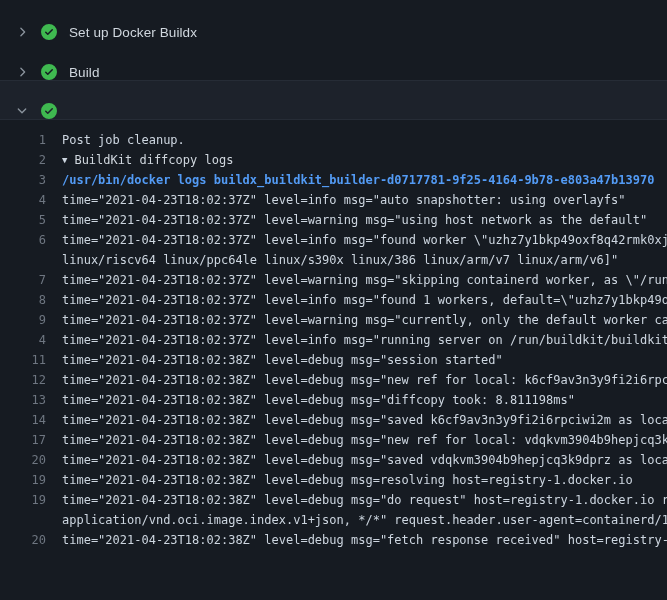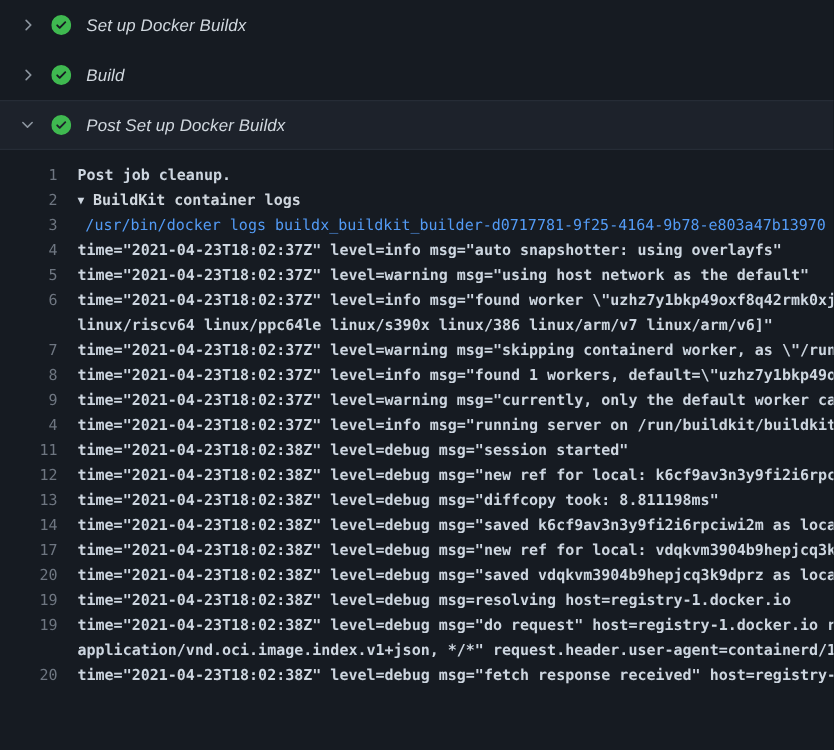--- a/index.html
+++ b/index.html
@@ -6,25 +6,24 @@
   html,body { background:#10141a; }
   .app {
     width:667px; height:600px;
     background:#161b22;
     overflow:hidden;
     font-family:"Liberation Sans", sans-serif;
     color:#d0d7de;
   }
   .steps { padding-top:0; }
   .step-row {
-    display:flex; align-items:center;
+    display:flex; align-items:flex-end;
     height:40px;
     padding:0 16px 0 14px;
     cursor:pointer;
-    font-style:italic;
   }
   .chev {
     width:16px; height:16px; flex:none;
     display:flex; align-items:center; justify-content:center;
     color:#8b949e; margin-right:11px;
   }
   .check { width:16px; height:16px; flex:none; margin-right:12px; display:flex; }
   .step-label { font-size:13.5px; color:#d0d7de; letter-spacing:0.1px; }
   .step-row.expanded {
     background:#1d222b;
@@ -37,23 +36,22 @@
     font-size:12px; line-height:20px;
   }
   .log-line { display:flex; height:20px; white-space:pre; }
   .ln {
     width:46px; flex:none; text-align:right;
     color:#6e7681; cursor:pointer;
   }
   .lt {
     flex:1; padding-left:16px; overflow:hidden;
     color:#cdd6e0;
-    font-weight:bold;
   }
-  .log-line.command .lt { color:#539bf5; font-weight:normal;text-align:center; }
+  .log-line.command .lt { color:#539bf5; font-weight:bold; }
   .log-line.group .lt { color:#d0d7de; }
   .tri {
     display:inline-block; font-size:9px; color:#cdd6e0;
     margin-right:7px; vertical-align:1px; cursor:pointer;
   }
 </style>
 </head>
 <body>
 
 <div class="app">
@@ -93,28 +91,27 @@
       <span class="chev">
         <svg width="14" height="14" viewBox="0 0 16 16" fill="currentColor">
             <path d="M12.78 5.22a.75.75 0 0 1 0 1.06l-4.25 4.25a.75.75 0 0 1-1.06 0L3.22 6.28a.75.75 0 0 1 1.06-1.06L8 8.94l3.72-3.72a.75.75 0 0 1 1.06 0Z"></path>
           </svg>
       </span>
       <span class="check">
         <svg width="16" height="16" viewBox="0 0 16 16" fill="#3fb950">
             <path fill-rule="evenodd" d="M8 16A8 8 0 1 1 8 0a8 8 0 0 1 0 16Zm3.78-9.72a.751.751 0 0 0-.018-1.042.751.751 0 0 0-1.042-.018L6.75 9.19 5.28 7.72a.751.751 0 0 0-1.042.018.751.751 0 0 0-.018 1.042l2 2a.75.75 0 0 0 1.06 0l4.5-4.5Z"></path>
           </svg>
       </span>
-      <span class="step-label">Post Set up Docker Buildx</span>
     </div>
 
   </div>
 
   <div class="log">
       <div class="log-line plain"><span class="ln">1</span><span class="lt">Post job cleanup.</span></div>
-      <div class="log-line group"><span class="ln">2</span><span class="lt"><span class="tri">▼</span><span>BuildKit container logs</span></span></div>
+      <div class="log-line group"><span class="ln">2</span><span class="lt"><span class="tri">▼</span><span>BuildKit diffcopy logs</span></span></div>
       <div class="log-line command"><span class="ln">3</span><span class="lt">/usr/bin/docker logs buildx_buildkit_builder-d0717781-9f25-4164-9b78-e803a47b13970</span></div>
       <div class="log-line plain"><span class="ln">4</span><span class="lt">time="2021-04-23T18:02:37Z" level=info msg="auto snapshotter: using overlayfs"</span></div>
       <div class="log-line plain"><span class="ln">5</span><span class="lt">time="2021-04-23T18:02:37Z" level=warning msg="using host network as the default"</span></div>
       <div class="log-line plain"><span class="ln">6</span><span class="lt">time="2021-04-23T18:02:37Z" level=info msg="found worker \"uzhz7y1bkp49oxf8q42rmk0xjd\"</span></div>
       <div class="log-line continuation"><span class="ln"></span><span class="lt">linux/riscv64 linux/ppc64le linux/s390x linux/386 linux/arm/v7 linux/arm/v6]"</span></div>
       <div class="log-line plain"><span class="ln">7</span><span class="lt">time="2021-04-23T18:02:37Z" level=warning msg="skipping containerd worker, as \"/run/c</span></div>
       <div class="log-line plain"><span class="ln">8</span><span class="lt">time="2021-04-23T18:02:37Z" level=info msg="found 1 workers, default=\"uzhz7y1bkp49oxf"</span></div>
       <div class="log-line plain"><span class="ln">9</span><span class="lt">time="2021-04-23T18:02:37Z" level=warning msg="currently, only the default worker can b</span></div>
       <div class="log-line plain"><span class="ln">4</span><span class="lt">time="2021-04-23T18:02:37Z" level=info msg="running server on /run/buildkit/buildkitd.s</span></div>
       <div class="log-line plain"><span class="ln">11</span><span class="lt">time="2021-04-23T18:02:38Z" level=debug msg="session started"</span></div>

